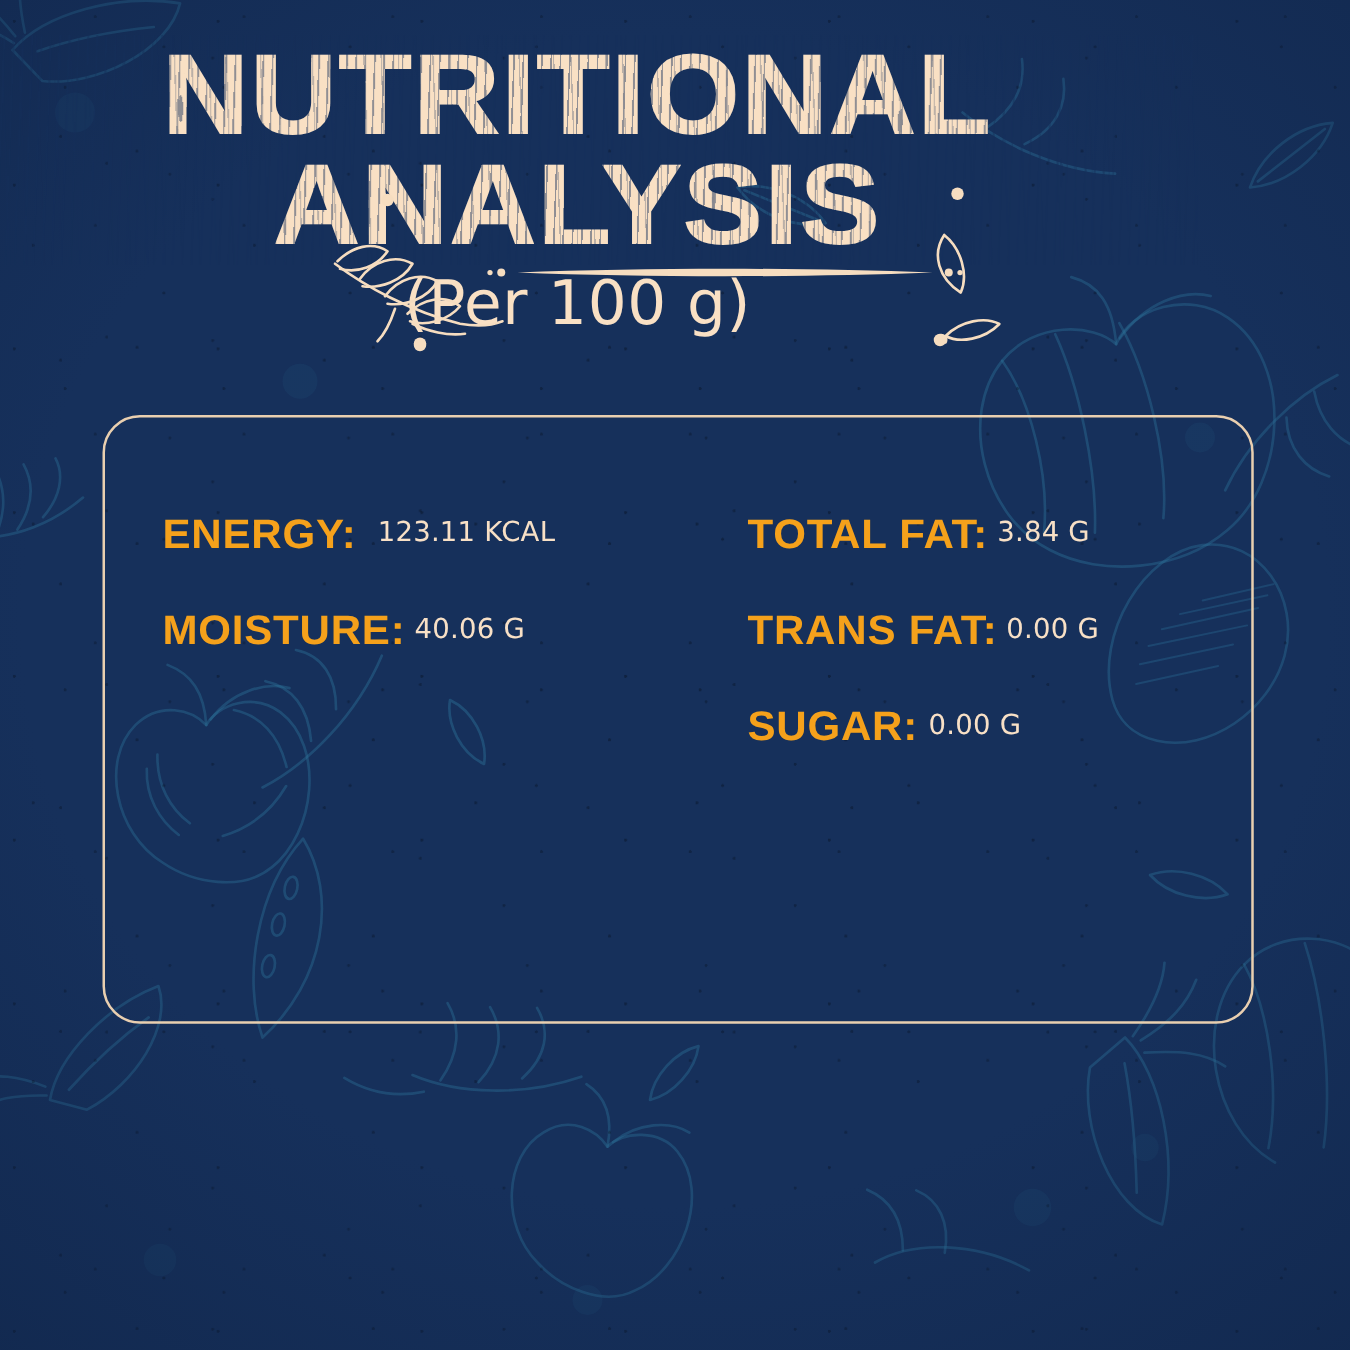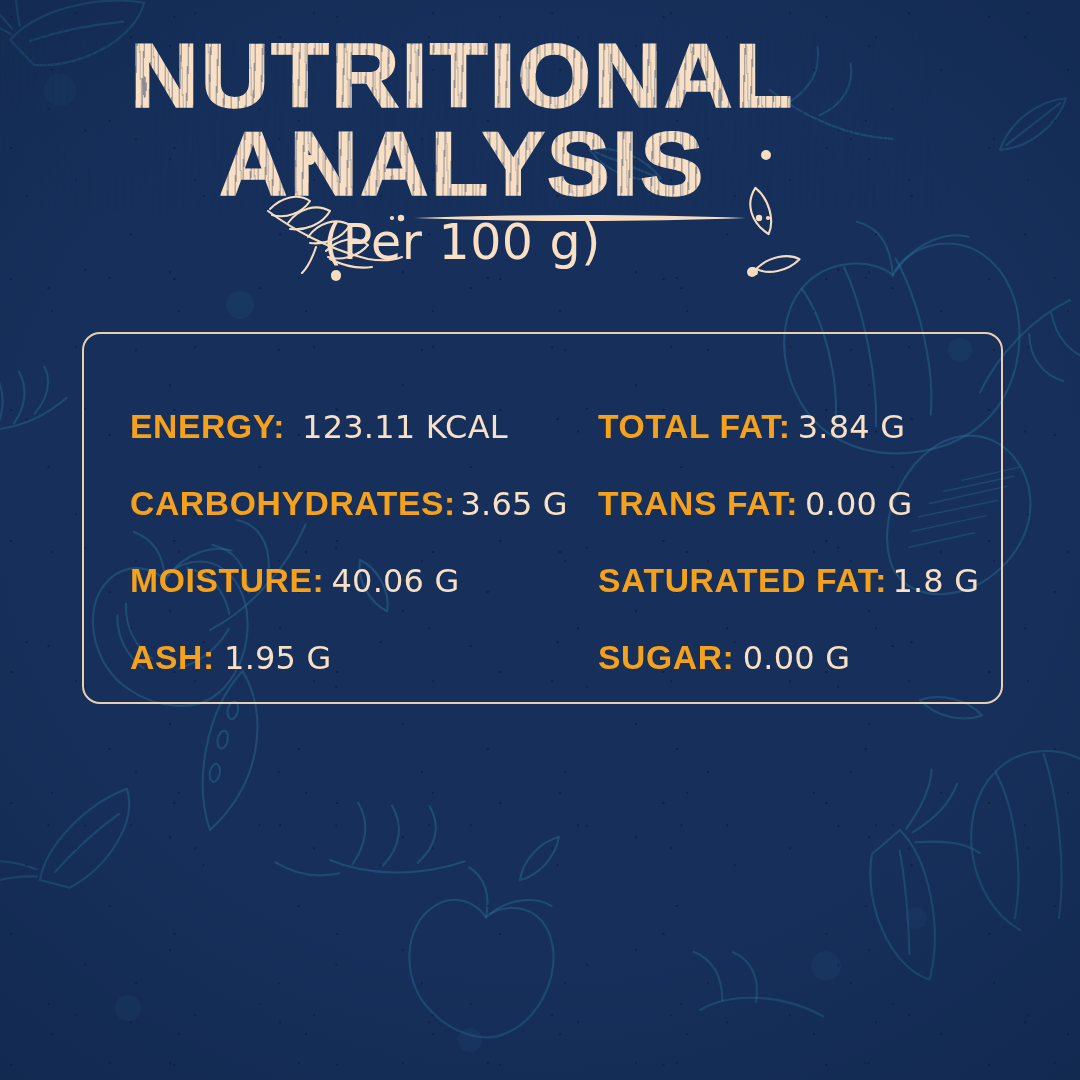--- a/index.html
+++ b/index.html
@@ -71,41 +71,41 @@
     font-family:"DejaVu Sans", sans-serif;
     font-weight:400;font-size:49px;letter-spacing:.5px;
     color:#f9e0c4;text-align:center;
   }
 
   
   #divider-row{position:absolute;left:0;top:185px;width:1080px;height:90px;}
 
   
   #nutrition-card{
-    position:absolute;left:82px;top:332px;width:921px;height:372px;
-    border:2px solid #e9cfb0;border-radius:18px;
+    position:absolute;left:82px;top:332px;width:921px;height:487px;
+    border:2px solid #e9cfb0;border-radius:30px;
     box-sizing:border-box;
   }
   #nutrition-grid{
     position:absolute;left:46px;top:54px;right:20px;
     display:grid;grid-template-columns:468px 1fr;
     row-gap:0;
   }
   .col{display:flex;flex-direction:column;}
   .nutrient-row{
     height:77px;display:flex;align-items:center;white-space:nowrap;
   }
   .nutrient-label{
     font-family:"Liberation Sans", sans-serif;
     font-weight:700;font-size:33px;letter-spacing:.6px;
     color:#f5a11b;transform:scaleX(1.02);transform-origin:left center;
   }
   .nutrient-value{
     font-family:"DejaVu Sans", sans-serif;
-    font-weight:400;font-size:32px;letter-spacing:.2px;
+    font-weight:400;font-size:22px;letter-spacing:.2px;
     color:#f8e0c6;margin-left:11px;
   }
   .nutrient-row.wide-gap .nutrient-value{margin-left:20px;}
 </style>
 </head>
 <body>
 
 <svg id="bg-art" viewBox="0 0 1080 1080">
   <rect x="0" y="0" width="1080" height="1080" fill="#16305b"></rect>
   <g fill="none" stroke="#2f7ba3" stroke-opacity="0.42" stroke-width="2.1" stroke-linecap="round" stroke-linejoin="round">
@@ -303,47 +303,35 @@
 
   <div id="nutrition-card">
     <div id="nutrition-grid">
 
       <div class="col">
         <div class="nutrient-row wide-gap">
           <span class="nutrient-label">ENERGY:</span>
           <span class="nutrient-value">123.11 KCAL</span>
         </div>
         <div class="nutrient-row">
-          <span class="nutrient-label">CARBOHYDRATES:</span>
-          <span class="nutrient-value">3.65 G</span>
-        </div>
-        <div class="nutrient-row">
           <span class="nutrient-label">MOISTURE:</span>
           <span class="nutrient-value">40.06 G</span>
-        </div>
-        <div class="nutrient-row">
-          <span class="nutrient-label">ASH:</span>
-          <span class="nutrient-value">1.95 G</span>
         </div>
       </div>
 
       <div class="col">
         <div class="nutrient-row">
           <span class="nutrient-label">TOTAL FAT:</span>
           <span class="nutrient-value">3.84 G</span>
         </div>
         <div class="nutrient-row">
           <span class="nutrient-label">TRANS FAT:</span>
           <span class="nutrient-value">0.00 G</span>
         </div>
         <div class="nutrient-row">
-          <span class="nutrient-label">SATURATED FAT:</span>
-          <span class="nutrient-value">1.8 G</span>
-        </div>
-        <div class="nutrient-row">
           <span class="nutrient-label">SUGAR:</span>
           <span class="nutrient-value">0.00 G</span>
         </div>
       </div>
 
     </div>
   </div>
 
 </div>
 

